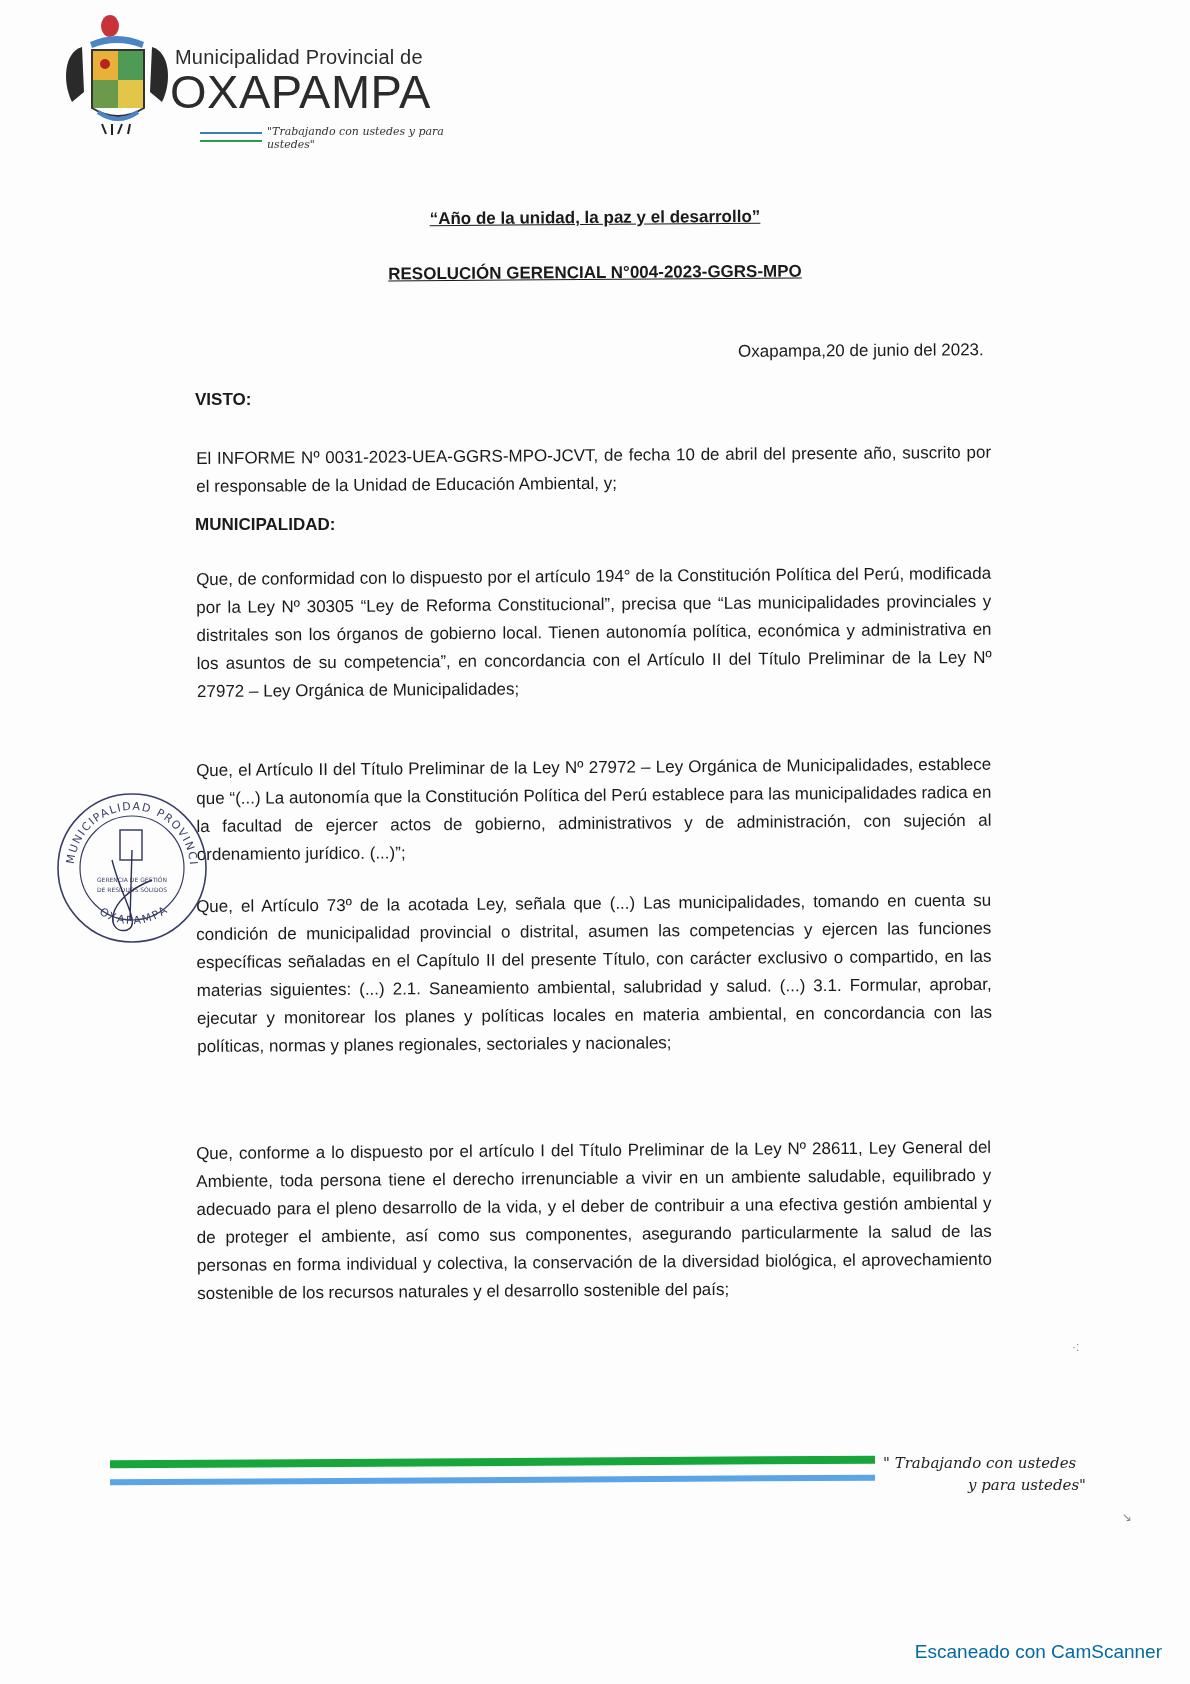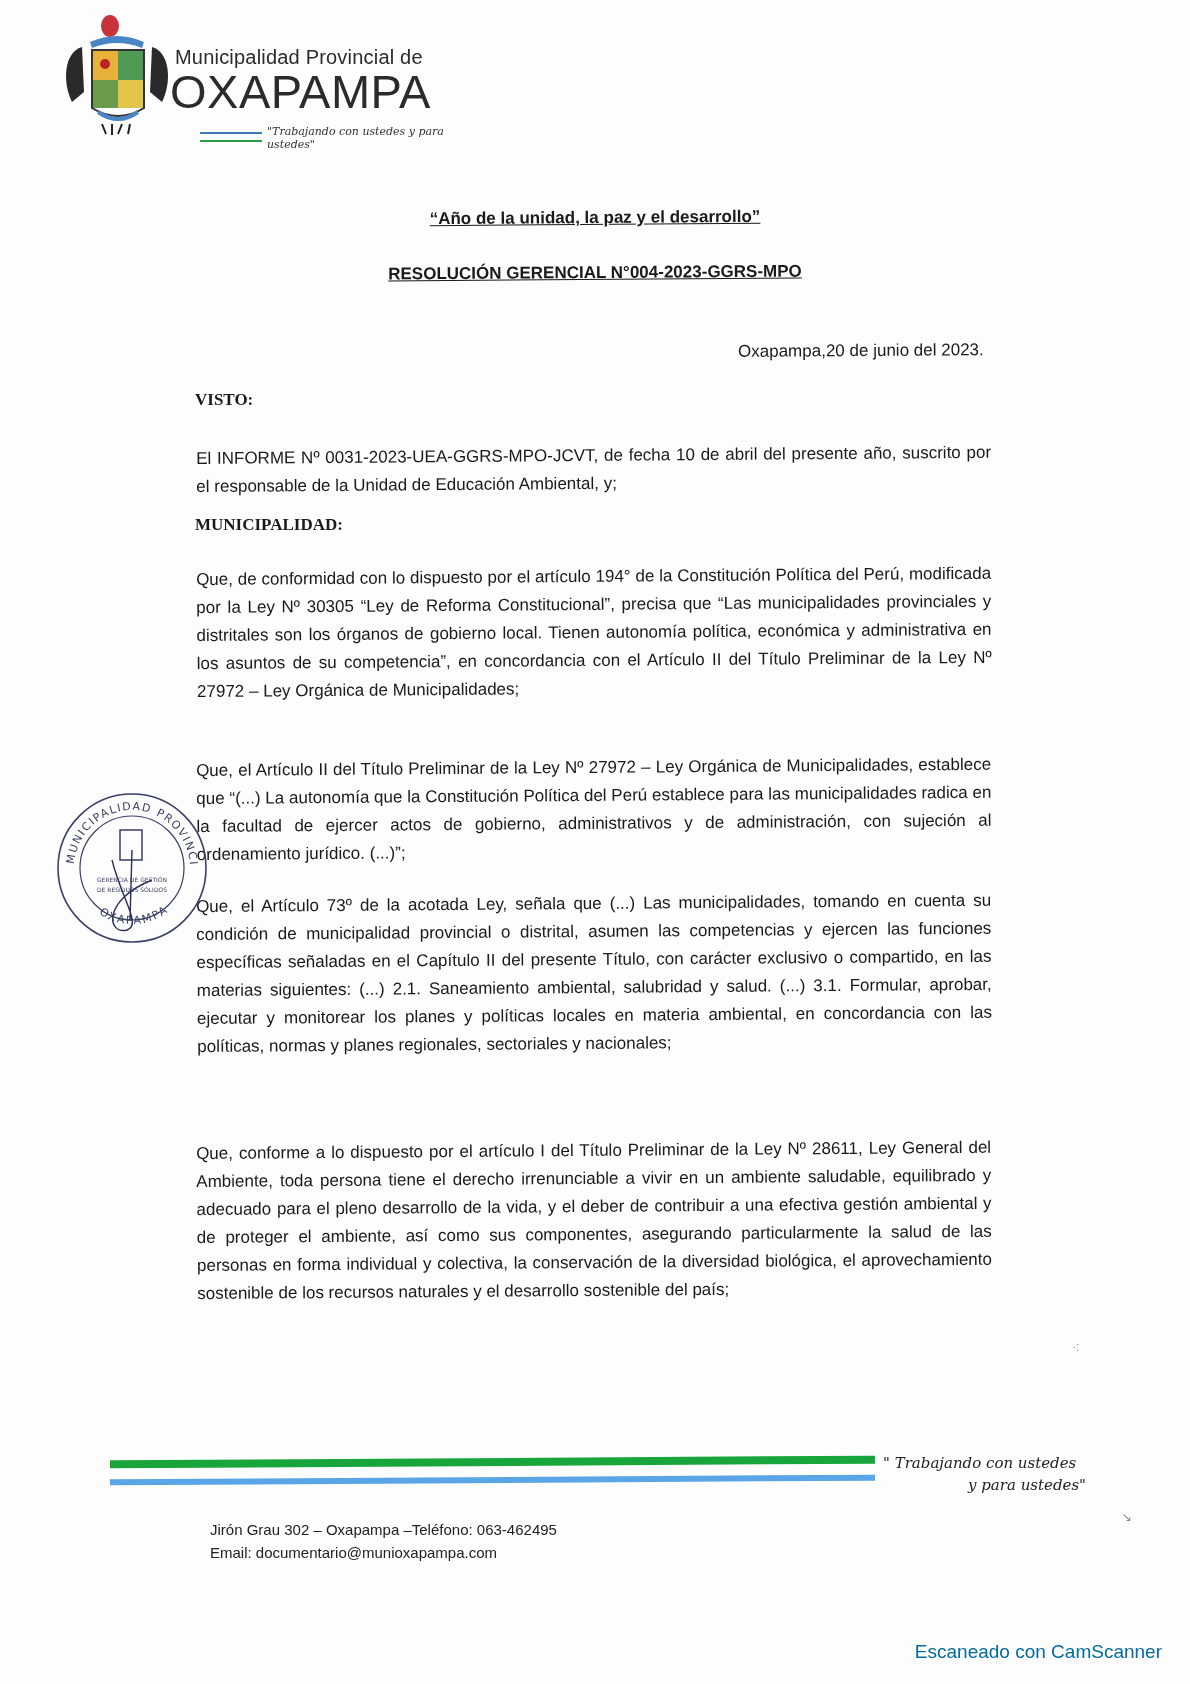--- a/index.html
+++ b/index.html
@@ -16,21 +16,21 @@
   .logo-line1 { position: absolute; left: 113px; top: 34px; font-size: 20px; color: #2b2b2b; letter-spacing: 0.2px; }
   .logo-line2 { position: absolute; left: 108px; top: 52px; font-size: 47px; font-weight: 400; color: #2b2b2b; letter-spacing: 0.5px; }
   .logo-stripes { position: absolute; left: 138px; top: 120px; width: 62px; height: 6px; border-top: 2px solid #3e7bb3; border-bottom: 2px solid #2c9c46; }
   .logo-motto { position: absolute; left: 205px; top: 113px; font-size: 11px; font-style: italic; font-family: "DejaVu Serif", serif; color: #333; }
 
   
   .slogan { position: absolute; left: 0; right: 0; top: 208px; text-align: center; font-size: 17px; font-weight: 700; text-decoration: underline; transform: rotate(-0.4deg); }
   .res-title { position: absolute; left: 0; right: 0; top: 263px; text-align: center; font-size: 17px; font-weight: 700; text-decoration: underline; transform: rotate(-0.4deg); }
   .date { position: absolute; right: 206px; top: 341px; font-size: 17px; transform: rotate(-0.4deg); }
 
-  .section { position: absolute; left: 195px; font-size: 17px; font-weight: 700; font-family: Liberation Serif, serif; }
+  .section { position: absolute; left: 195px; font-size: 17px; font-weight: 700; }
   .para { position: absolute; left: 196px; width: 795px; font-size: 17px; line-height: 28px; text-align: justify; transform: rotate(-0.45deg); transform-origin: left top; }
 
   
   .stamp { position: absolute; left: 52px; top: 790px; width: 160px; height: 155px; }
 
   
   .rule-green { position: absolute; left: 110px; top: 1458px; width: 765px; height: 8px; background: #18a53b; transform: rotate(-0.35deg); }
   .rule-blue { position: absolute; left: 110px; top: 1477px; width: 765px; height: 6px; background: #5aa5e6; transform: rotate(-0.35deg); }
   .footer-motto { position: absolute; left: 883px; top: 1452px; font-family: "DejaVu Serif", serif; font-style: italic; font-size: 15px; line-height: 22px; color: #222; }
   .footer-motto .l2 { padding-left: 85px; display: block; }
@@ -92,22 +92,18 @@
     <text x="80" y="102" font-size="6" text-anchor="middle" fill="#3a3f66" font-family="DejaVu Sans, sans-serif">DE RESIDUOS SÓLIDOS</text>
     <path d="M60 70 C70 110 90 135 75 140 C55 145 50 110 100 90 M80 60 L78 130" fill="none" stroke="#2b2f5a" stroke-width="1.4"></path>
   </svg>
 
   <div class="rule-green"></div>
   <div class="rule-blue"></div>
   <div class="footer-motto">
     <span>" Trabajando con ustedes</span>
     <span class="l2">y para ustedes"</span>
   </div>
-  <div class="address">
-    <div>Jirón Grau 302 – Oxapampa –Teléfono: 063-462495</div>
-    <div>Email: documentario@munioxapampa.com</div>
-  </div>
 
   <span class="mark" style="left:1072px;top:1340px;">·:</span>
   <span class="mark" style="left:1122px;top:1510px;">↘</span>
 
   <div class="watermark">Escaneado con CamScanner</div>
 </div>
 
 </body></html>

